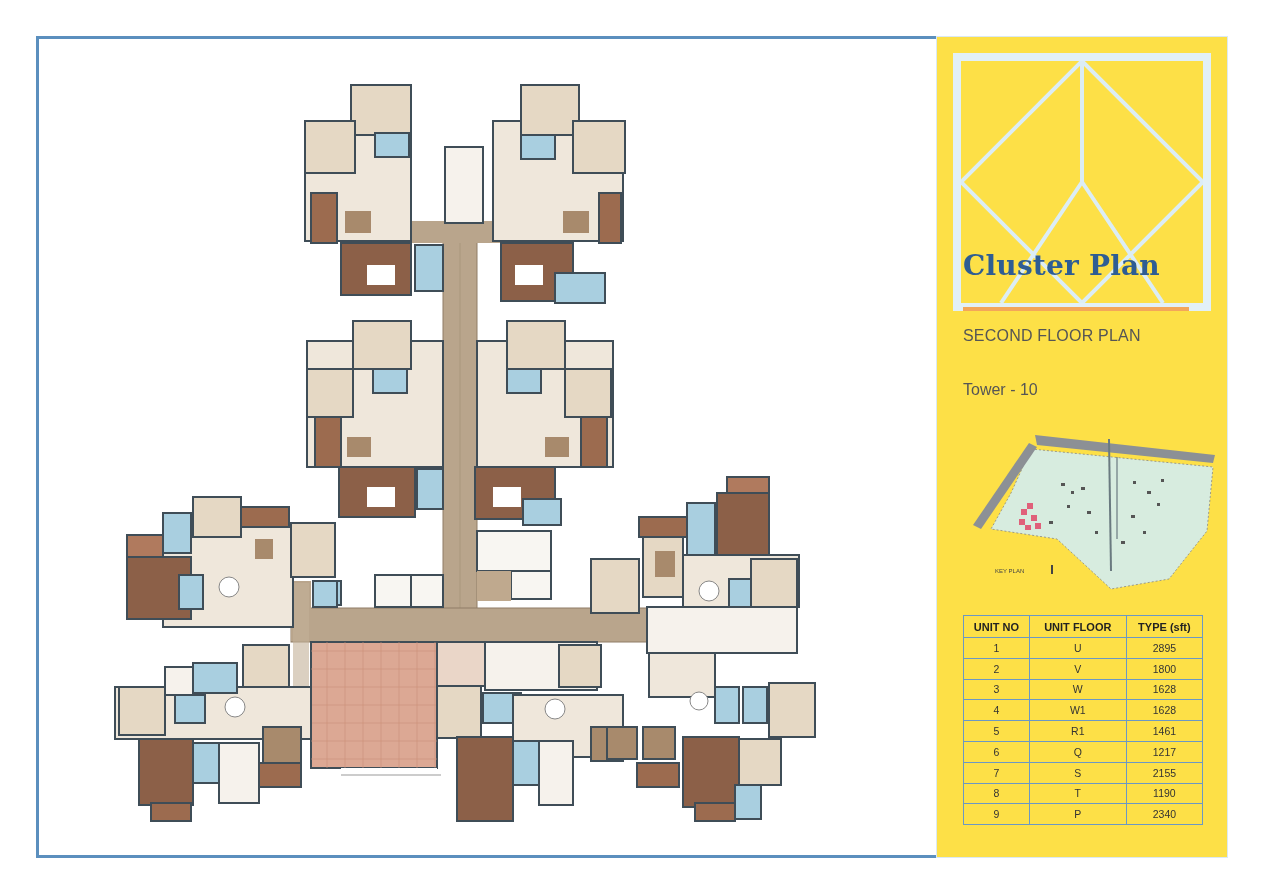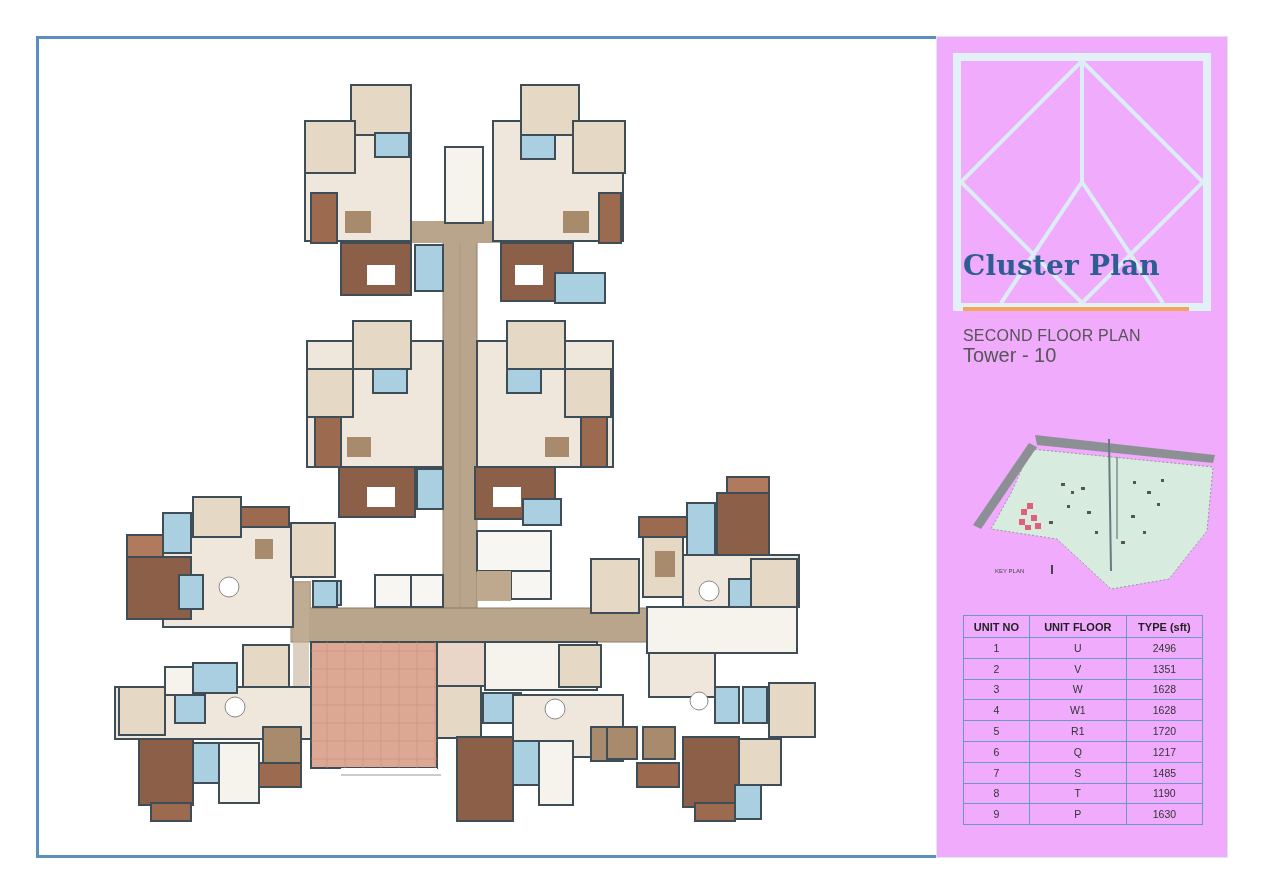--- a/index.html
+++ b/index.html
@@ -7,21 +7,21 @@
     body { position: relative; font-family: "Liberation Sans", "DejaVu Sans", sans-serif; }
 
     .plan-frame {
       position: absolute; left: 36px; top: 36px; width: 902px; height: 822px;
       border-left: 3px solid #5b8fbe; border-top: 3px solid #5b8fbe; border-bottom: 3px solid #5b8fbe;
       background: #fff;
     }
 
     .side-panel {
       position: absolute; left: 936px; top: 36px; width: 292px; height: 822px;
-      background: #f0abfc;
+      background: #fde047;
       border: 1px solid #dbe9f2;
     }
     .deco {
       position: absolute; left: 16px; top: 16px; width: 258px; height: 258px;
       border: 8px solid #e2f0f7;
       overflow: hidden;
     }
     .deco svg { position: absolute; left: 0; top: 0; }
 
     .title {
@@ -29,21 +29,21 @@
       font-family: "DejaVu Serif", "Liberation Serif", serif;
       font-weight: bold; font-size: 28px; color: #2e5d93; letter-spacing: 0.2px;
     }
     .title-rule {
       position: absolute; left: 26px; top: 270px; width: 226px; height: 4px; background: #f3a65a;
     }
     .subtitle {
       position: absolute; left: 26px; top: 290px; font-size: 16px; color: #555; letter-spacing: 0.2px;
     }
     .tower {
-      position: absolute; left: 26px; top: 307px; font-size: 20px; color: #555;
+      position: absolute; left: 26px; top: 344px; font-size: 16px; color: #555;
     }
 
     .keymap { position: absolute; left: 24px; top: 384px; width: 256px; height: 170px; }
 
     table.units {
       position: absolute; left: 26px; top: 578px; width: 240px;
       border-collapse: collapse; font-size: 11px; color: #333;
     }
     table.units th, table.units td {
       border: 1.5px solid #6b98c4; text-align: center; height: 20.8px;
@@ -260,57 +260,57 @@
       <tr>
         <th>UNIT NO</th>
         <th>UNIT FLOOR</th>
         <th>TYPE (sft)</th>
       </tr>
     </thead>
     <tbody>
       <tr>
         <td>1</td>
         <td>U</td>
-        <td>2496</td>
+        <td>2895</td>
       </tr>
       <tr>
         <td>2</td>
         <td>V</td>
-        <td>1351</td>
+        <td>1800</td>
       </tr>
       <tr>
         <td>3</td>
         <td>W</td>
         <td>1628</td>
       </tr>
       <tr>
         <td>4</td>
         <td>W1</td>
         <td>1628</td>
       </tr>
       <tr>
         <td>5</td>
         <td>R1</td>
-        <td>1720</td>
+        <td>1461</td>
       </tr>
       <tr>
         <td>6</td>
         <td>Q</td>
         <td>1217</td>
       </tr>
       <tr>
         <td>7</td>
         <td>S</td>
-        <td>1485</td>
+        <td>2155</td>
       </tr>
       <tr>
         <td>8</td>
         <td>T</td>
         <td>1190</td>
       </tr>
       <tr>
         <td>9</td>
         <td>P</td>
-        <td>1630</td>
+        <td>2340</td>
       </tr>
     </tbody>
   </table>
 </div>
 
 </body></html>

